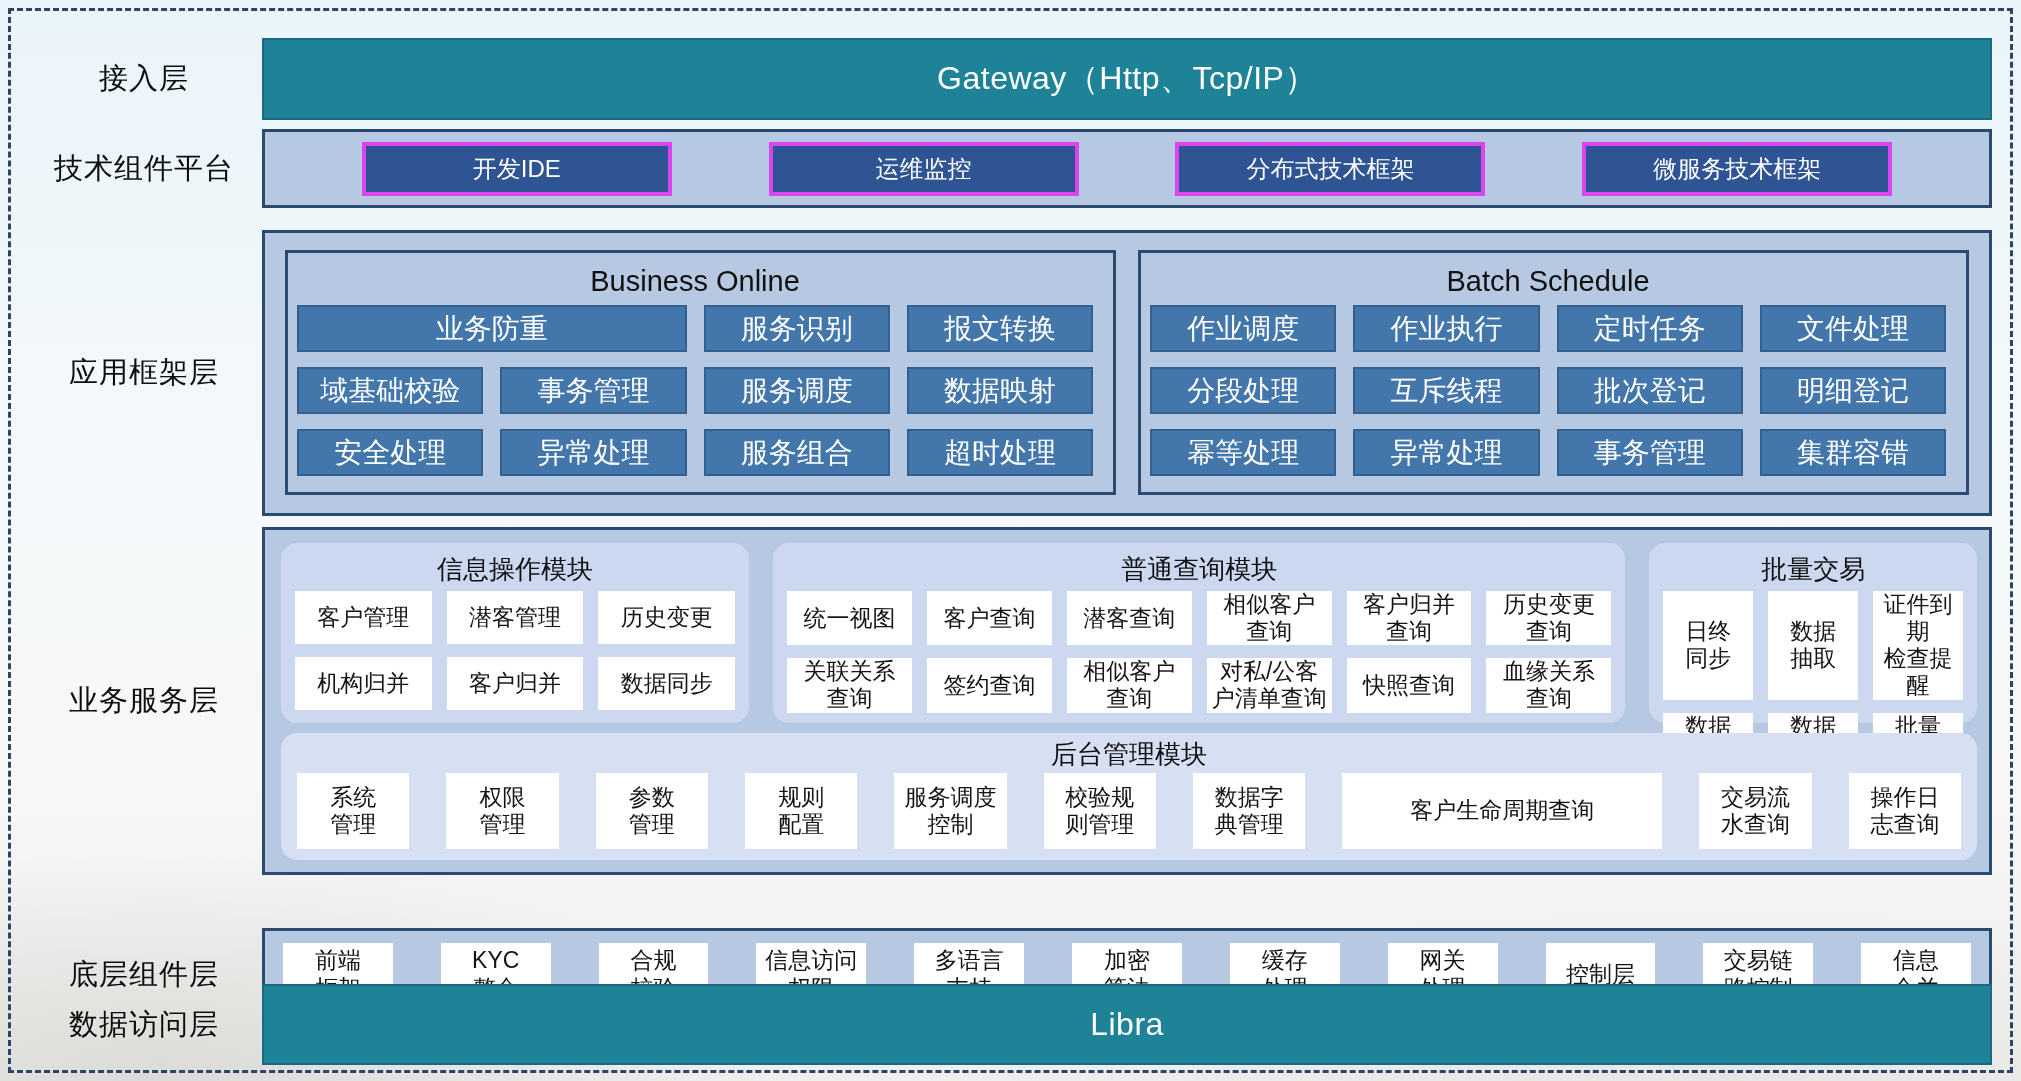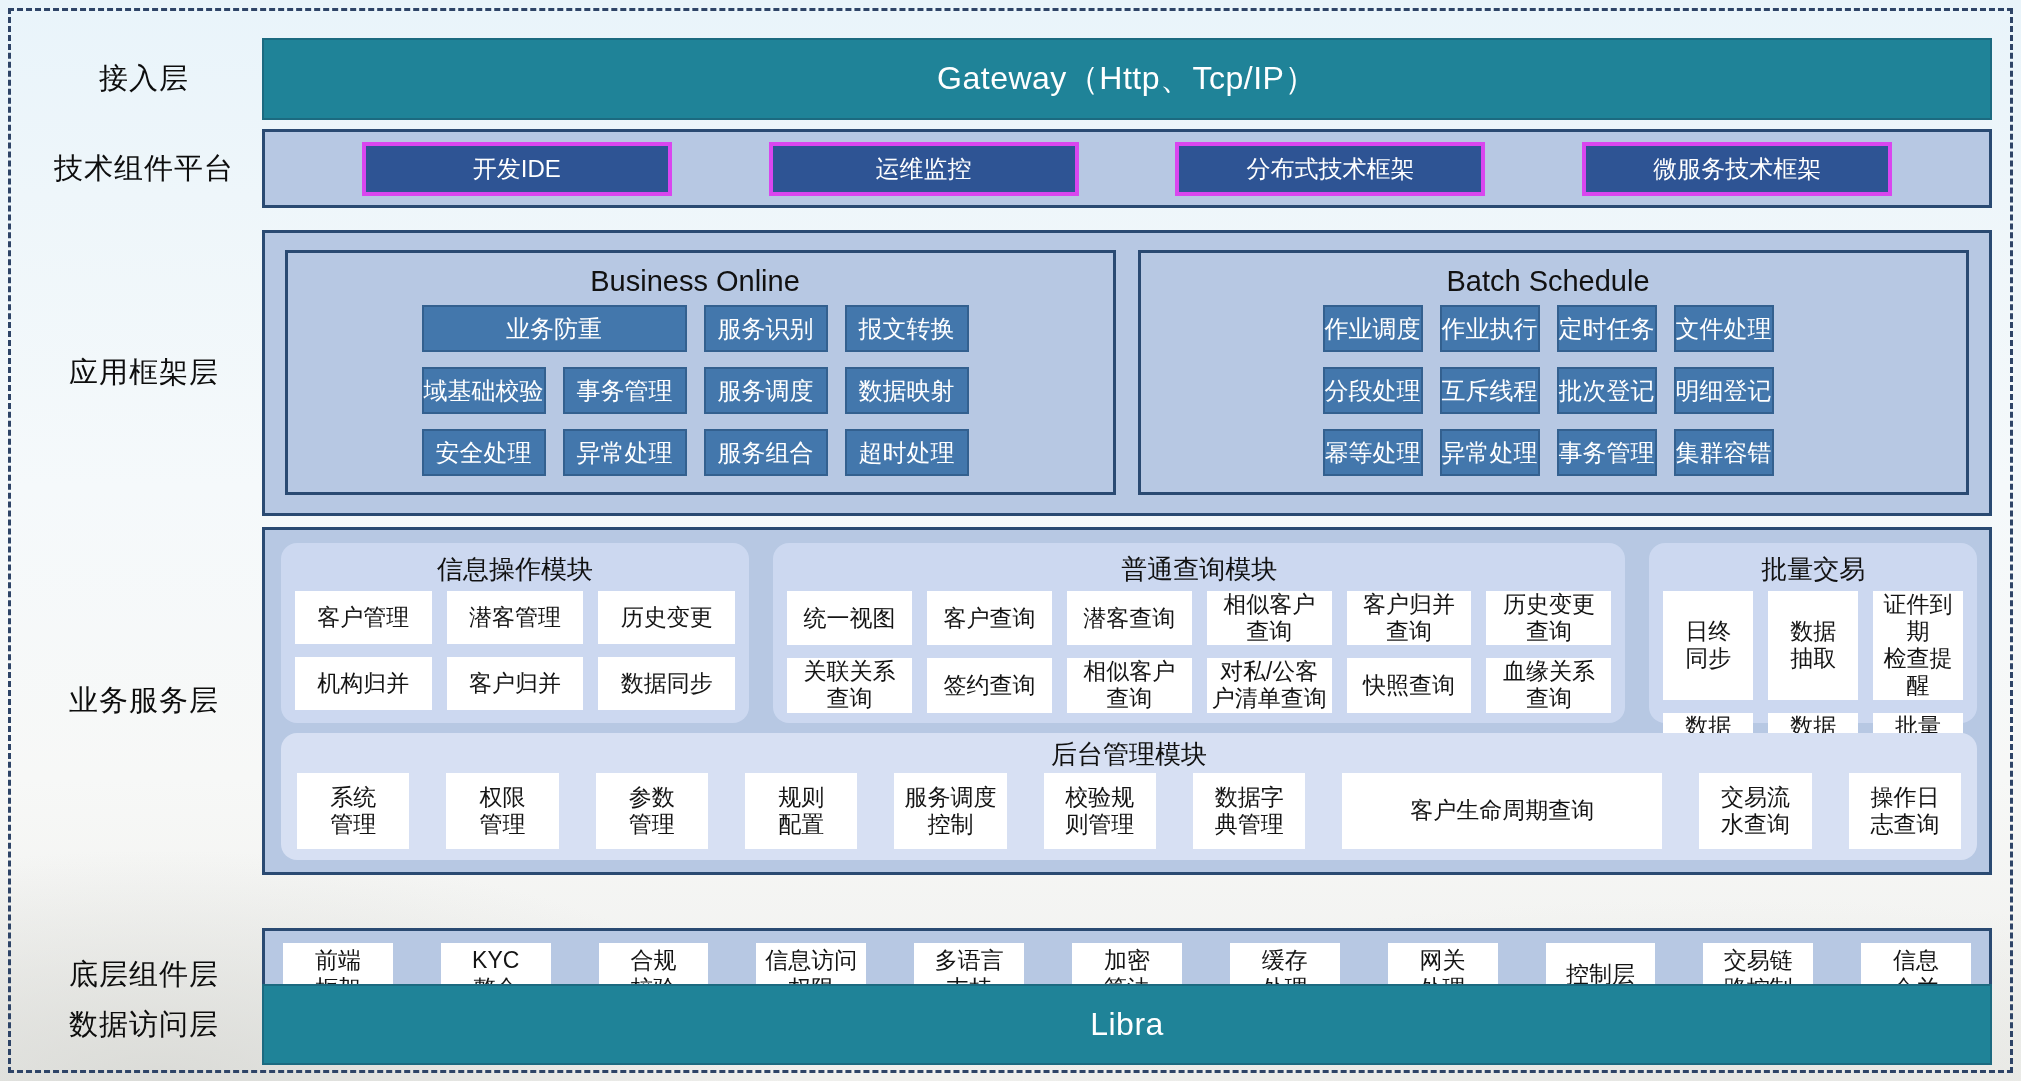--- a/index.html
+++ b/index.html
@@ -31,26 +31,26 @@
   }
   .tech-panel{display:flex;align-items:center;justify-content:space-evenly;}
   .navy-chip{
     width:310px;height:54px;background:var(--navy);border:4px solid #d946ef;
     color:#fff;font-size:24px;display:flex;align-items:center;justify-content:center;white-space:nowrap;
   }
   
   .af-panel{display:flex;gap:22px;padding:17px 20px 18px 20px;}
   .af-section{
     flex:1;border:3px solid var(--pborder);background:var(--panel);
-    display:flex;flex-direction:column;padding:4px 20px 16px 9px;min-width:0;align-items:center;
+    display:flex;flex-direction:column;padding:4px 20px 16px 9px;min-width:0;
   }
   .af-title{height:48px;line-height:48px;text-align:center;font-size:29px;color:#111;}
   .af-grid{flex:1;display:grid;grid-template-columns:repeat(4,1fr);gap:15px 17px;}
   .steel-chip{
-    background:var(--steel);border:2px solid #33608f;color:#fff;font-size:24px;
+    background:var(--steel);border:2px solid #33608f;color:#fff;font-size:28px;
     display:flex;align-items:center;justify-content:center;white-space:nowrap;min-width:0;
   }
   
   .bs-panel{display:flex;flex-direction:column;padding:13px 12px 12px 16px;gap:10px;}
   .bs-modules{flex:1;display:flex;gap:24px;min-height:0;}
   .module{
     background:var(--module);border-radius:16px;display:flex;flex-direction:column;
     padding:4px 14px 13px 14px;min-width:0;
   }
   .module-title{height:44px;line-height:44px;text-align:center;font-size:26px;color:#111;white-space:nowrap;}

